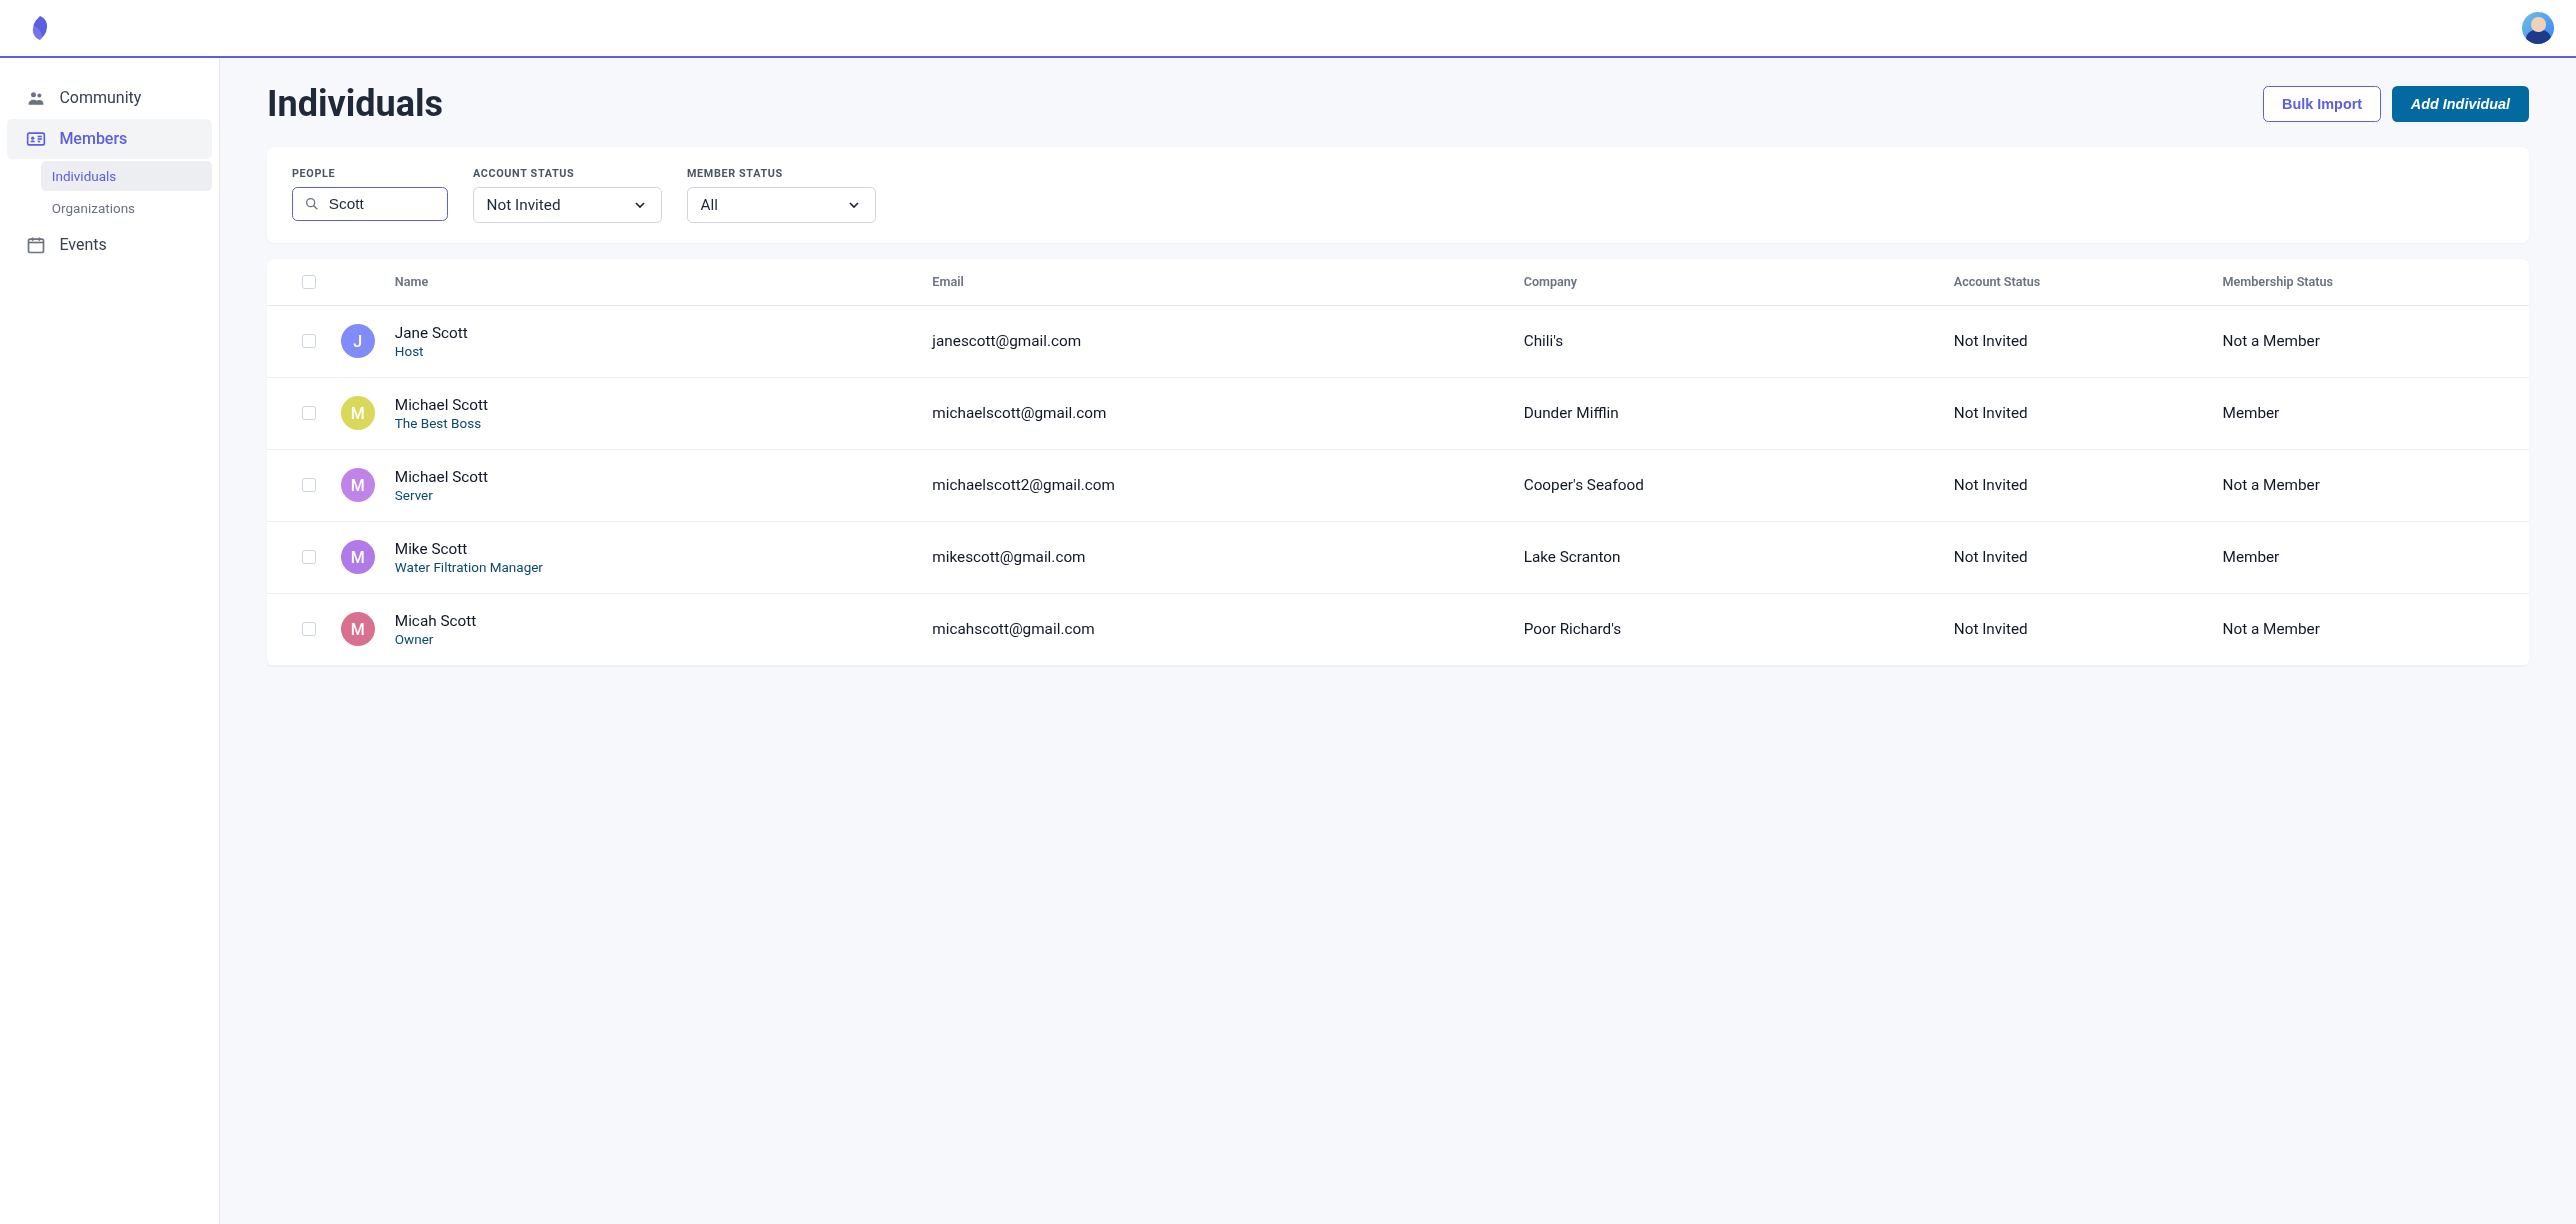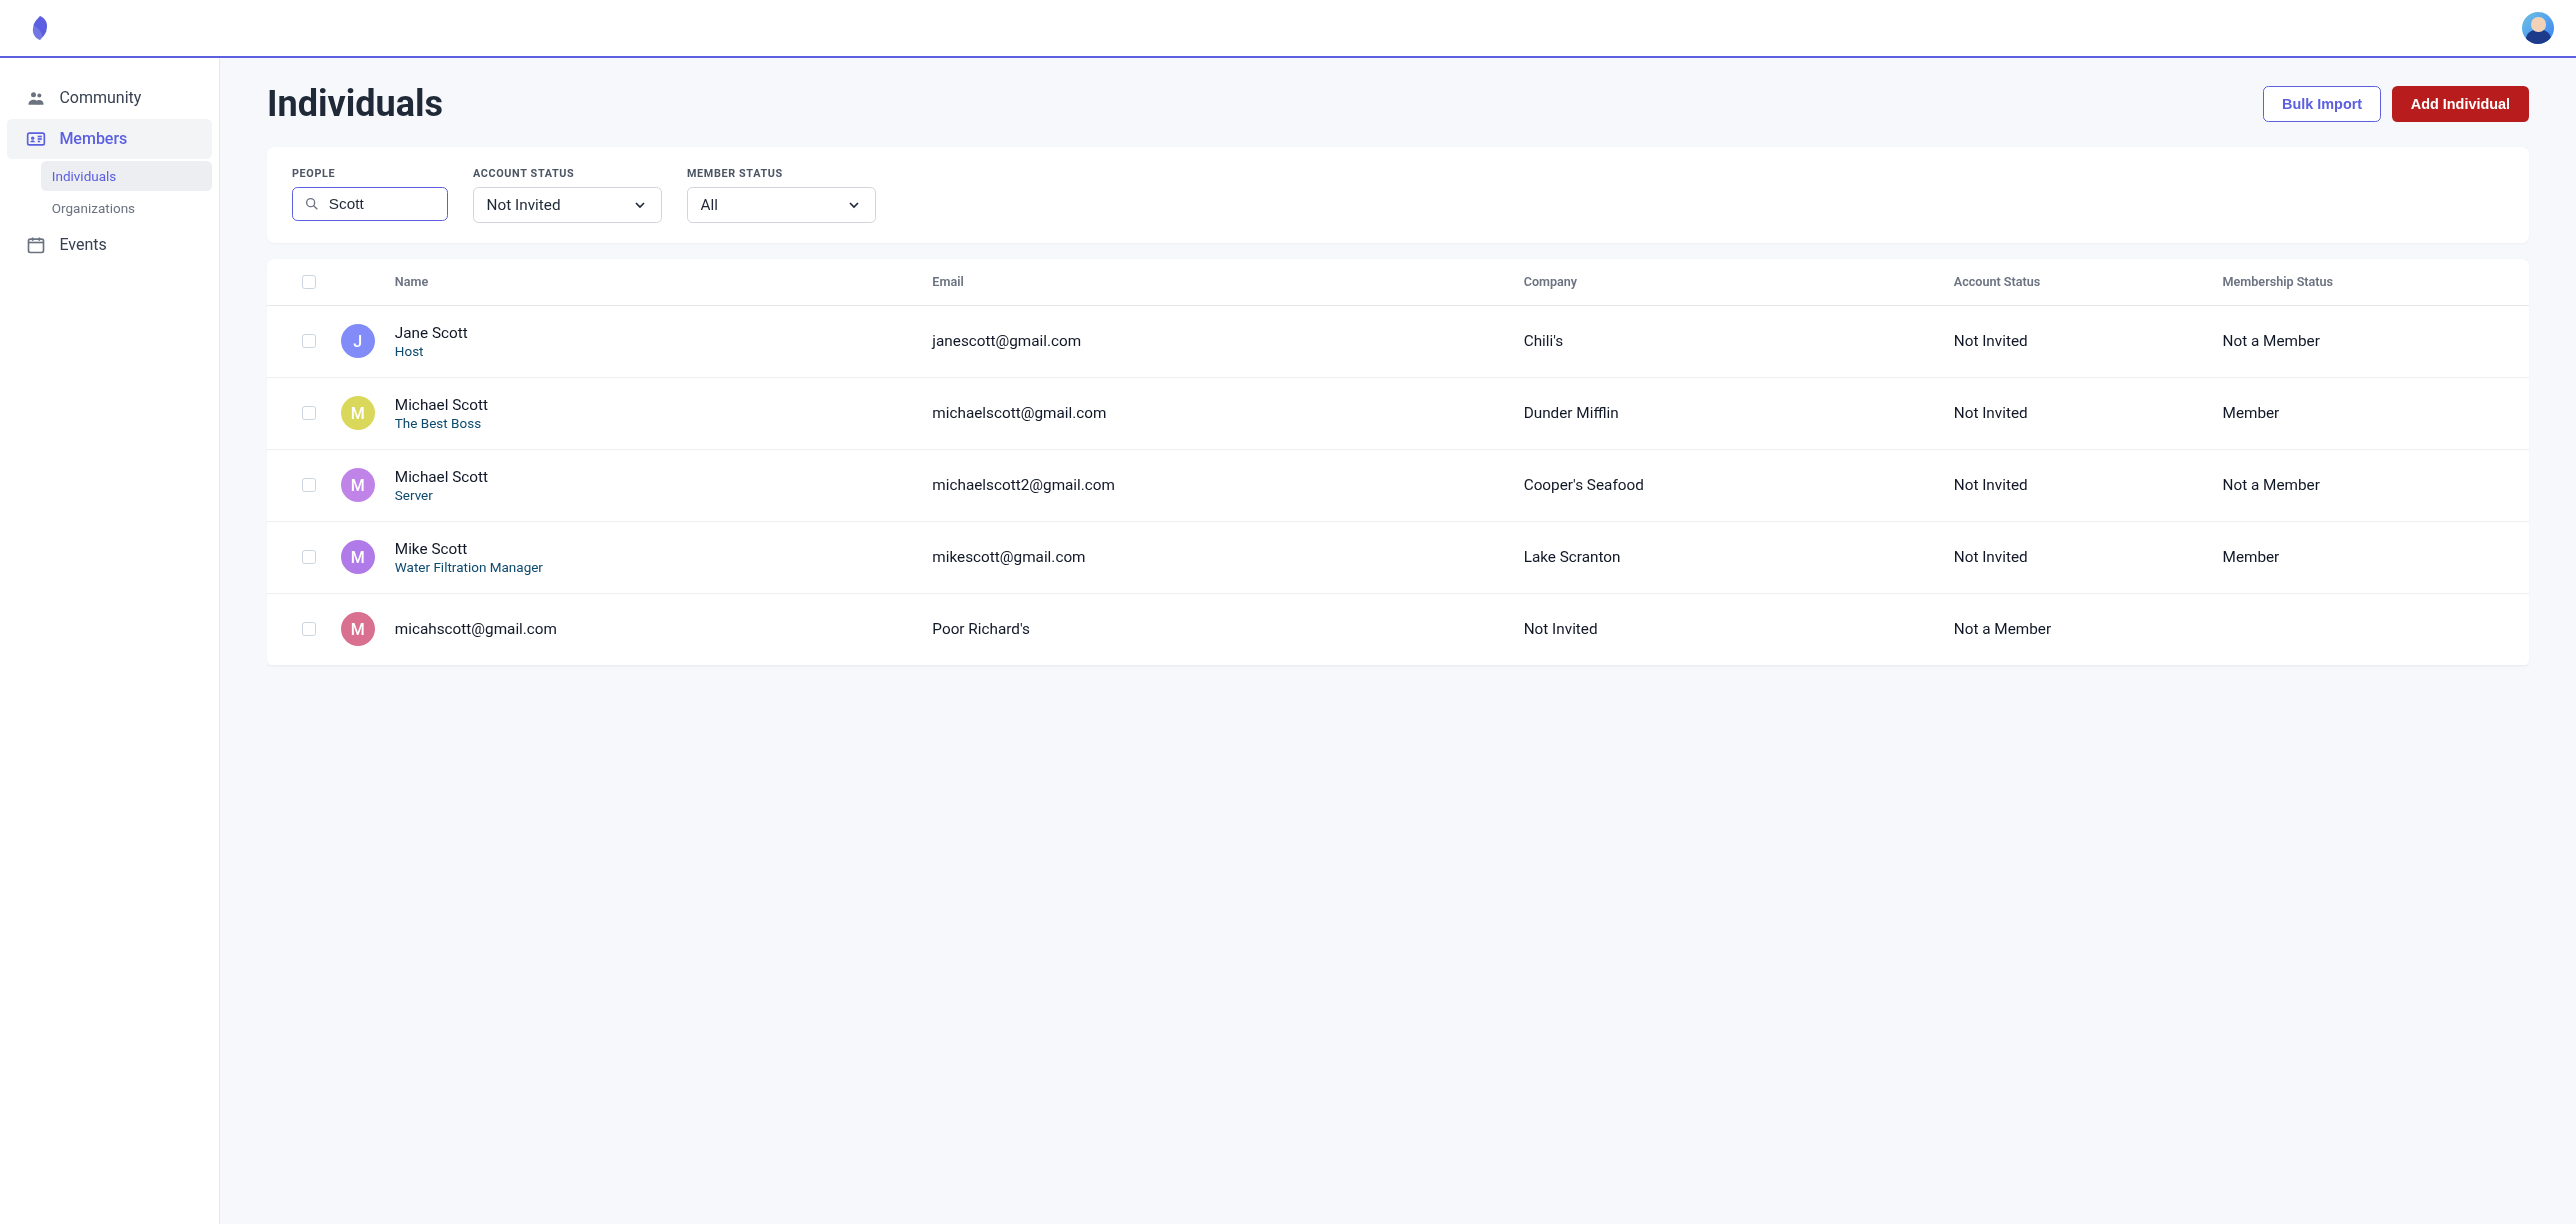--- a/index.html
+++ b/index.html
@@ -27,21 +27,21 @@
   .nav-sub { margin-left: 41px; margin-right: 7.2px; }
   .nav-sub-item { padding: 7.2px 10.8px; font-size: 13.5px; color: #6b7280; cursor: pointer; border-radius: 5.4px; margin: 1.8px 0; }
   .nav-sub-item.active { background: #eceef2; color: #5b5fe0; }
 
   
   .page-head { display: flex; align-items: center; justify-content: space-between; margin-bottom: 21.6px; }
   .page-title { font-size: 36px; font-weight: 700; color: #1f2937; }
   .actions { display: flex; gap: 10.8px; }
   .btn { padding: 9px 18px; font-size: 14.4px; font-weight: 600; border-radius: 5.4px; cursor: pointer; border: 0.9px solid transparent; }
   .btn-outline { background: #fff; color: #5b5fe0; border: 1.8px solid #5b5fe0; }
-  .btn-primary { background: #b91c1c; color: #fff; }
+  .btn-primary { background: #0369a1; color: #fff; font-style: italic; }
 
   
   .filter-card { background: #fff; border-radius: 7.2px; padding: 20px 25px; display: flex; gap: 25px; box-shadow: 0 0.9px 1.8px rgba(0,0,0,0.04); margin-bottom: 16px; }
   .filter-group { display: flex; flex-direction: column; gap: 7.2px; }
   .filter-label { font-size: 10.8px; font-weight: 700; letter-spacing: 0.06em; color: #4b5563; }
   .search-box { display: flex; align-items: center; gap: 9px; border: 1.8px solid #5b5fe0; border-radius: 5.4px; padding: 7.2px 10.8px; width: 156px; }
   .search-box input { border: none; outline: none; font-size: 15.3px; flex: 1; color: #1f2937; background: transparent; }
   .search-box .icon { width: 16px; height: 16px; color: #6b7280; }
   .select-box { display: flex; align-items: center; justify-content: space-between; border: 0.9px solid #d1d5db; border-radius: 5.4px; padding: 8px 12.6px; width: 189px; cursor: pointer; background: #fff; }
   .select-box .val { font-size: 15.3px; color: #1f2937; }
@@ -241,20 +241,24 @@
             <div class="cell">Not Invited</div>
             <div class="cell">Member</div>
           </div>
           <div class="trow">
             <div>
               <div class="checkbox"></div>
             </div>
             <div>
               <div class="av" style="background: rgb(217, 112, 143);">M</div>
             </div>
+            <div class="name-cell">
+              <div class="name">Micah Scott</div>
+              <div class="role">Owner</div>
+            </div>
             <div class="cell">micahscott@gmail.com</div>
             <div class="cell">Poor Richard's</div>
             <div class="cell">Not Invited</div>
             <div class="cell">Not a Member</div>
           </div>
         </div>
     </div>
   </div>
 </div>
 

